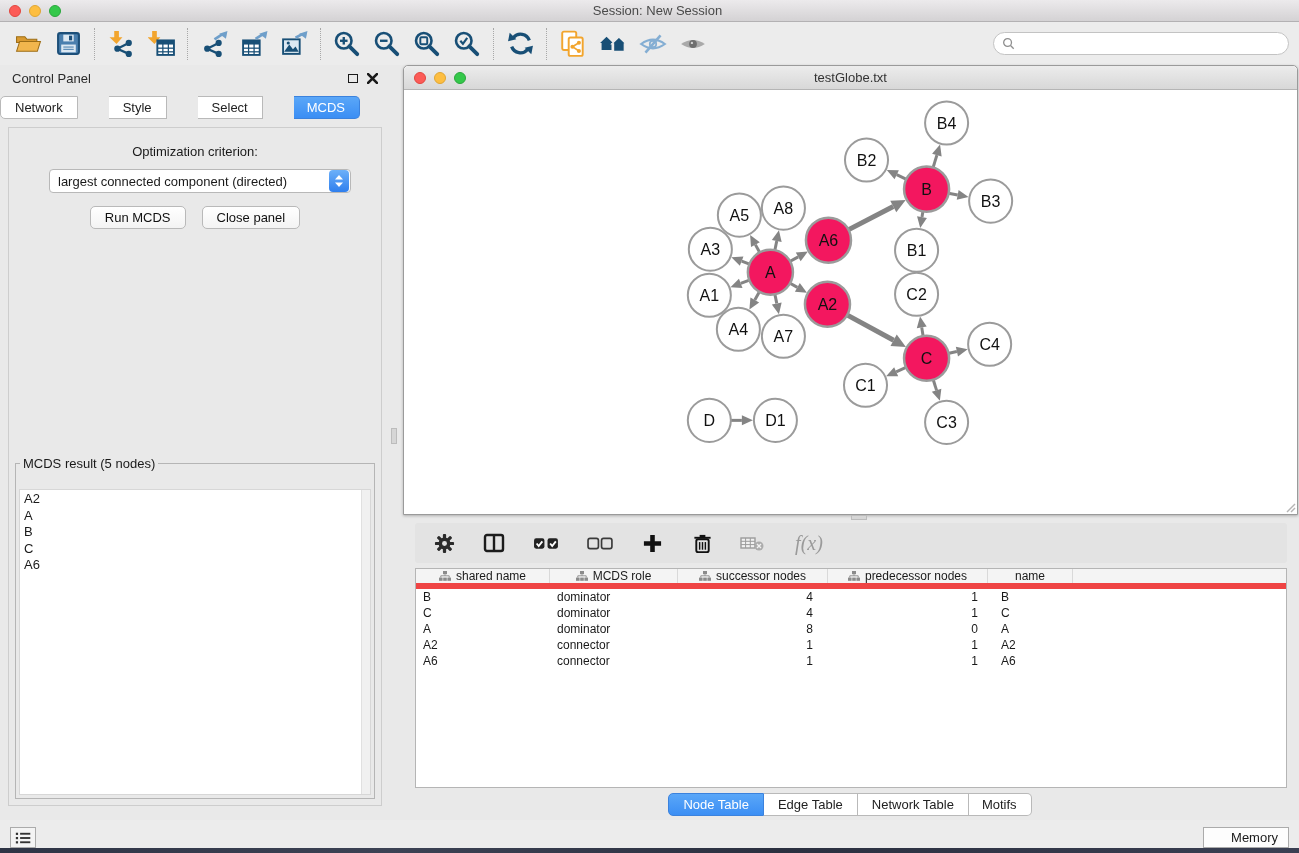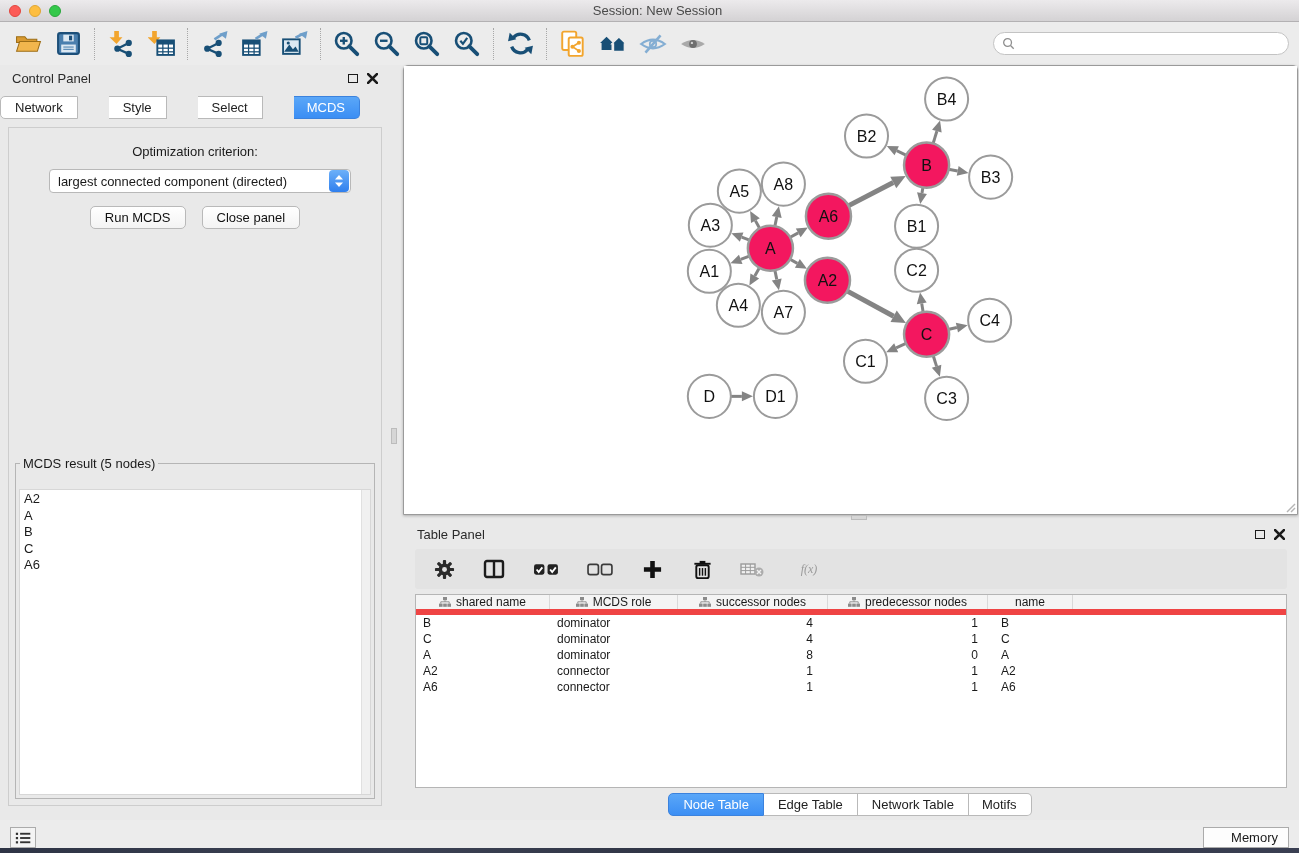--- a/index.html
+++ b/index.html
@@ -72,21 +72,21 @@
   .resize-corner { position:absolute; right:1px; bottom:1px; }
 
   .h-splitter { height:6px; flex:0 0 6px; position:relative; }
   .h-grip { position:absolute; left:50%; top:0; width:16px; height:5px; background:#d6d6d6; border:1px solid #bcbcbc; }
 
   
   .table-panel { flex:1; display:flex; flex-direction:column; min-height:0; padding-right:2px; }
   .tp-toolbar { height:40px; margin:2px 10px 0 12px; background:#e3e3e3; border-radius:3px;
     display:flex; align-items:center; gap:24px; padding-left:16px; flex:0 0 40px; }
   .tp-btn { display:flex; align-items:center; justify-content:center; width:26px; height:26px; cursor:default; }
-  .fx { font-family:"Liberation Serif", serif; font-style:italic; font-size:12px; color:#9a9a9a; }
+  .fx { font-family:"Liberation Serif", serif; font-style:italic; font-size:20px; color:#9a9a9a; }
   .table-wrap { flex:1; margin:5px 10px 0 12px; border:1px solid #b5b5b5; background:#fff; overflow:hidden;
     display:flex; flex-direction:column; }
   .thead { display:flex; background:#f4f4f4; border-bottom:6px solid #ef4444; height:20px; flex:0 0 20px; }
   .th { display:flex; align-items:center; justify-content:center; gap:5px; font-size:12px; color:#1a1a1a;
     border-right:1px solid #d9d9d9; height:100%; }
   .tbody { flex:1; }
   .trow { display:flex; height:16px; align-items:center; font-size:12px; }
   .td { padding:0 4px; white-space:nowrap; overflow:hidden; }
   .c0 { width:134px; flex:0 0 134px; }
   .c1 { width:128px; flex:0 0 128px; }
@@ -329,20 +329,28 @@
               <div>A6</div>
             </div>
         </fieldset>
       </div>
     </div>
 
     <div class="right-area">
       <div class="v-grip"></div>
 
       <div class="net-window">
+        <div class="net-titlebar">
+          <div class="traffic">
+            <span class="tl red"></span>
+            <span class="tl yellow"></span>
+            <span class="tl green"></span>
+          </div>
+          <div class="net-title">testGlobe.txt</div>
+        </div>
         <div class="net-body">
           <svg class="graph" id="graph-svg" viewBox="0 0 892 424" preserveAspectRatio="none">
               <line x1="347.7539029153211" y1="188.87967594996093" x2="336.34585909419206" y2="193.181069521862" stroke="#848484" stroke-width="3"></line>
               <polygon points="326.05318894386033,197.06191236542972 334.5818396198431,188.50258308989305 338.10987856854103,197.85955595383098" fill="#848484"></polygon>
               <line x1="383.00368381501687" y1="191.54592775579894" x2="392.91655940420094" y2="197.11105089358648" stroke="#848484" stroke-width="3"></line>
               <polygon points="402.5083810434412,202.4959332173705 390.4688856206627,201.4709698205139 395.36423318773916,192.75113196665907" fill="#848484"></polygon>
               <line x1="347.79195071261006" y1="175.02024777316717" x2="337.28049492961867" y2="170.99085638968717" stroke="#848484" stroke-width="3"></line>
               <polygon points="327.00928763929613,167.05356026173018 339.07017498778094,166.32212580317693 335.4908148714564,175.6595869761974" fill="#848484"></polygon>
               <line x1="356.45407224420103" y1="199.00368381501687" x2="350.3994143497059" y2="209.78854318958636" stroke="#848484" stroke-width="3"></line>
               <polygon points="345.0145320259219,219.38036482882666 346.0394954227785,207.34086940604817 354.75933327663336,212.23621697312456" fill="#848484"></polygon>
@@ -426,29 +434,20 @@
               </g>
             </svg>
         </div>
       </div>
 
       <div class="h-splitter">
           <span class="h-grip"></span>
         </div>
 
       <div class="table-panel">
-        <div class="panel-titlerow" style="padding-left:14px;">
-          <span class="panel-title">Table Panel</span>
-          <span class="panel-icons">
-            <span class="float-box"></span>
-            <svg width="11" height="11" viewBox="0 0 10 10">
-                <path d="M1 1 L9 9 M9 1 L1 9" stroke="#1a1a1a" stroke-width="2.4" stroke-linecap="round"></path>
-              </svg>
-          </span>
-        </div>
         <div class="tp-toolbar">
           <span class="tp-btn">
               <svg width="21" height="21" viewBox="0 0 22 22">
                 <g fill="#2b2b2b">
                   <rect x="9.3" y="1" width="3.4" height="20" rx="1"></rect>
                   <rect x="9.3" y="1" width="3.4" height="20" rx="1" transform="rotate(45 11 11)"></rect>
                   <rect x="9.3" y="1" width="3.4" height="20" rx="1" transform="rotate(90 11 11)"></rect>
                   <rect x="9.3" y="1" width="3.4" height="20" rx="1" transform="rotate(135 11 11)"></rect>
                   <circle cx="11" cy="11" r="6.2"></circle>
                 </g>

